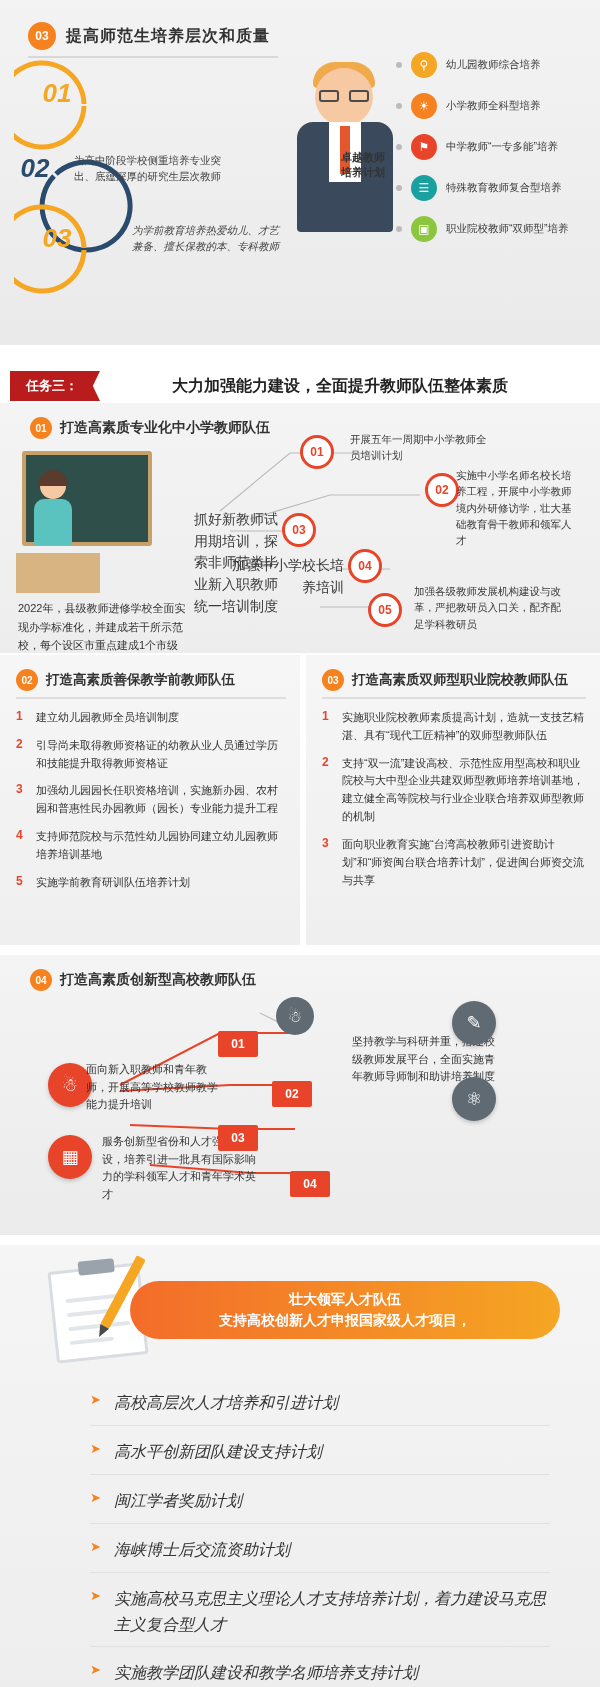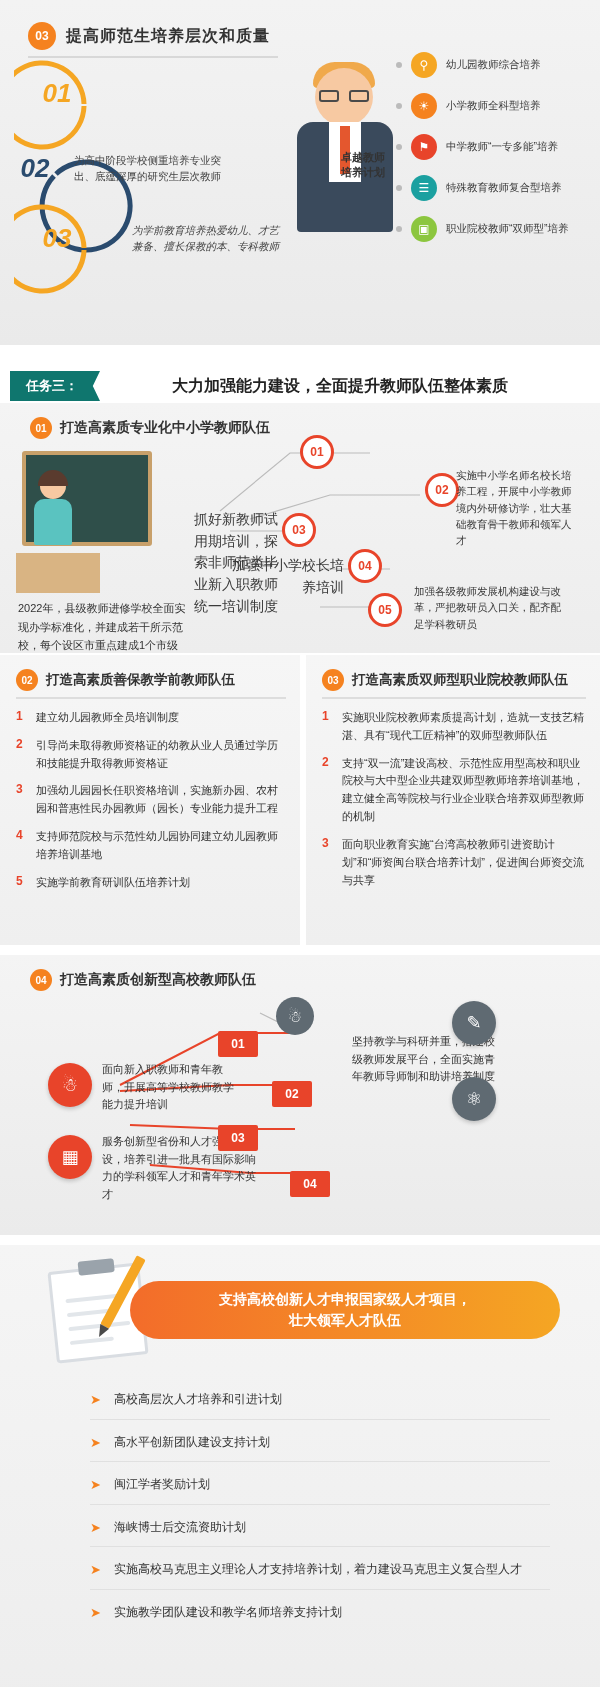--- a/index.html
+++ b/index.html
@@ -67,21 +67,21 @@
     display: flex; align-items: center; justify-content: center;
     color: #fff; font-size: 12px;
   }
   .rt-txt { font-size: 10.5px; line-height: 1.5; color: #3a3a3a; }
   .rt-dot { width: 6px; height: 6px; border-radius: 50%; background: #bbb; flex: 0 0 6px; }
 
   
   .sec2 { position: relative; width: 600px; height: 290px; background: #fff; padding-top: 14px; }
   .task-bar { position: relative; height: 34px; display: flex; align-items: center; }
   .task-tag {
-    background: #0f766e; color: #fff; font-size: 13px; font-weight: bold;
+    background: #b91c1c; color: #fff; font-size: 13px; font-weight: bold;
     padding: 6px 14px 6px 16px; margin-left: 10px; position: relative;
     clip-path: polygon(0 0, 100% 0, 92% 50%, 100% 100%, 0 100%);
     padding-right: 22px;
   }
   .task-head {
     flex: 1; text-align: center; font-size: 16px; font-weight: bold; color: #222;
     padding-right: 20px;
   }
   .sec2-body { position: relative; width: 600px; height: 250px; background: linear-gradient(180deg,#f4f4f4,#ededed); }
   .s2-label { position: absolute; left: 30px; top: 14px; display: flex; align-items: center; gap: 8px; }
@@ -170,21 +170,21 @@
     background: #f5a623; transform: rotate(28deg); border-radius: 2px;
   }
   .pencil:after {
     content: ""; position: absolute; bottom: -12px; left: 0; width: 0; height: 0;
     border-left: 5px solid transparent; border-right: 5px solid transparent;
     border-top: 12px solid #4a4a4a;
   }
   .bullets { position: absolute; left: 90px; top: 132px; width: 460px; }
   .brow { display: flex; align-items: flex-start; gap: 10px; padding: 13px 0 9px 0; border-bottom: 1px solid #e0e0e0; }
   .bmark { color: #f5821f; font-size: 13px; line-height: 1.5; flex: 0 0 14px; }
-  .btxt { font-size: 12px; line-height: 1.62; color: #333; }
+  .btxt { font-size: 16px; line-height: 1.62; color: #333; font-style: italic; }
   .divider { height: 10px; background: #fff; width: 600px; }
 </style>
 </head>
 <body>
 
 <div class="page">
 
   <div class="sec1">
     <div class="sec1-title-bar">
       <div class="badge-circle">03</div>
@@ -278,20 +278,21 @@
 
       <svg width="430" height="230" style="position:absolute;left:170px;top:16px;">
         <path d="M50 92 L 120 34 L 200 34" stroke="#bbb" stroke-width="1.2" fill="none"></path>
         <path d="M80 100 L 160 76 L 250 76" stroke="#bbb" stroke-width="1.2" fill="none"></path>
         <path d="M60 112 L 118 112" stroke="#bbb" stroke-width="1.2" fill="none"></path>
         <path d="M150 150 L 220 150" stroke="#bbb" stroke-width="1.2" fill="none"></path>
         <path d="M150 188 L 230 188" stroke="#bbb" stroke-width="1.2" fill="none"></path>
       </svg>
 
       <div class="gear" style="left:300px; top:32px;">01</div>
+      <div class="bubble" style="left:350px; top:28px; width:140px;">开展五年一周期中小学教师全员培训计划</div>
 
       <div class="gear" style="left:425px; top:70px;">02</div>
       <div class="bubble" style="left:456px; top:64px; width:124px;">实施中小学名师名校长培养工程，开展中小学教师境内外研修访学，壮大基础教育骨干教师和领军人才</div>
 
       <div class="gear" style="left:282px; top:110px;">03</div>
       <div class="s2-note" style="left:186px; top:106px; width:92px; text-align:right;">抓好新教师试用期培训，探索非师范类毕业新入职教师统一培训制度</div>
 
       <div class="gear" style="left:348px; top:146px;">04</div>
       <div class="s2-note" style="left:232px; top:152px; width:112px; text-align:right;">加强中小学校长培养培训</div>
 
@@ -362,21 +363,21 @@
 
     <svg width="340" height="200" style="position:absolute;left:110px;top:50px;">
       <path d="M10 80 L 110 28 L 180 28" stroke="#e8442a" stroke-width="2" fill="none"></path>
       <path d="M10 86 L 120 80 L 190 80" stroke="#e8442a" stroke-width="2" fill="none"></path>
       <path d="M20 120 L 120 124 L 185 124" stroke="#e8442a" stroke-width="2" fill="none"></path>
       <path d="M40 160 L 140 168 L 200 168" stroke="#e8442a" stroke-width="2" fill="none"></path>
       <path d="M190 28 L 150 8" stroke="#bbb" stroke-width="1.2" fill="none"></path>
     </svg>
 
     <div class="rico" style="left:48px; top:108px;">☃</div>
-    <div class="s4-txt" style="left:102px; top:106px; width:140px;">面向新入职教师和青年教师，开展高等学校教师教学能力提升培训</div>
+    <div class="s4-txt" style="left:86px; top:106px; width:140px;">面向新入职教师和青年教师，开展高等学校教师教学能力提升培训</div>
 
     <div class="rico" style="left:48px; top:180px;">▦</div>
     <div class="s4-txt" style="left:102px; top:178px; width:160px;">服务创新型省份和人才强省建设，培养引进一批具有国际影响力的学科领军人才和青年学术英才</div>
 
     <div class="gico" style="left:276px; top:42px;">☃</div>
     <div class="numbox" style="left:218px; top:76px;">01</div>
     <div class="s4-txt" style="left:352px; top:78px; width:150px;">坚持教学与科研并重，搭建校级教师发展平台，全面实施青年教师导师制和助讲培养制度</div>
     <div class="rico" style="left:452px; top:46px; background:#5f6a72;">✎</div>
 
     <div class="numbox" style="left:272px; top:126px;">02</div>
@@ -392,22 +393,22 @@
     <div class="clip">
       <div class="clip-line" style="top:26px; width:60px;"></div>
       <div class="clip-line" style="top:40px; width:52px;"></div>
       <div class="clip-line" style="top:54px; width:62px;"></div>
       <div class="clip-line" style="top:68px; width:44px;"></div>
     </div>
     <div class="pencil"></div>
 
     <div class="banner">
       <div>
+        <div>壮大领军人才队伍</div>
         <div>支持高校创新人才申报国家级人才项目，</div>
-        <div>壮大领军人才队伍</div>
       </div>
     </div>
 
     <div class="bullets">
       <div class="brow">
         <div class="bmark">➤</div>
         <div class="btxt">高校高层次人才培养和引进计划</div>
       </div>
       <div class="brow">
         <div class="bmark">➤</div>

